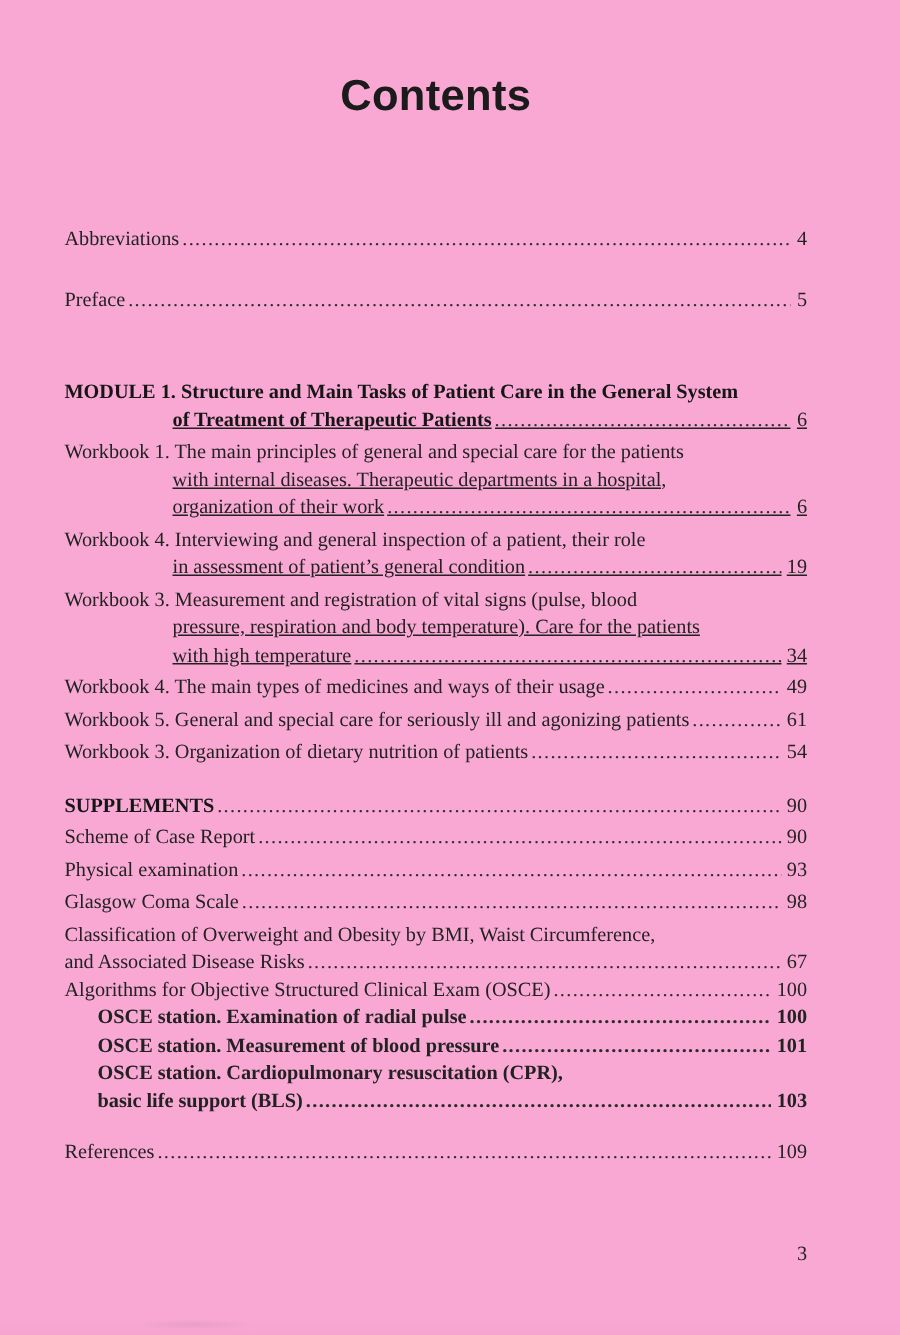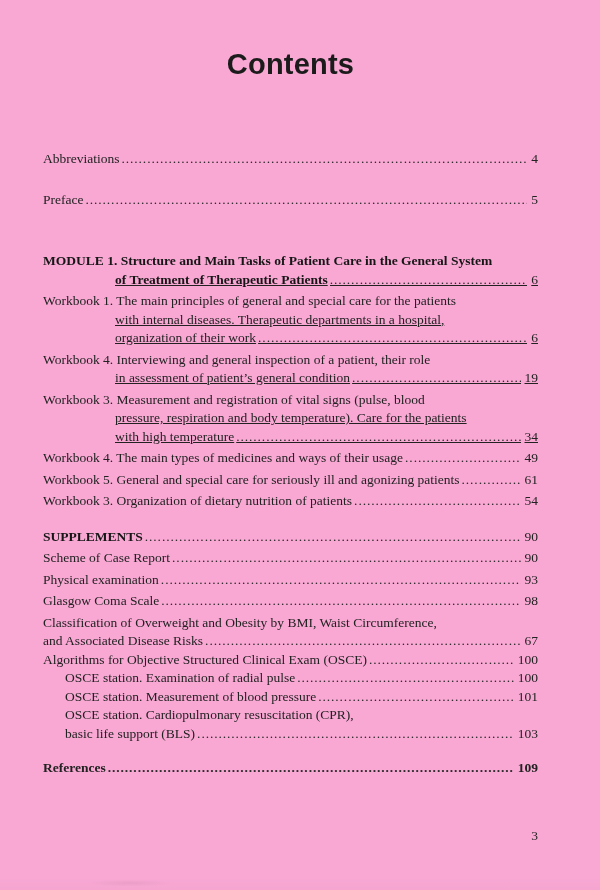--- a/index.html
+++ b/index.html
@@ -41,32 +41,32 @@
     padding: 0 62px 0 43px;
   }
   .entry { margin-bottom: 3px; }
   .entry[data-entry="preface"]        { margin-top: 22px; }
   .entry[data-entry="module-1"]       { margin-top: 43px; }
   .entry[data-entry="workbook-1"]     { }
   .entry[data-entry="supplements"]    { margin-top: 17px; }
   .entry[data-entry="classification-bmi"] { margin-bottom: 0; }
   .entry[data-entry="algorithms-osce"]    { margin-bottom: 0; }
   .entry.sub                          { margin-bottom: 0; }
-  .entry[data-entry="references"]     { margin-top: 16px; font-weight: bold; }
+  .entry[data-entry="references"]     { margin-top: 16px; }
 
   .line {
     display: flex;
     align-items: baseline;
     font-size: 13.5px;
     line-height: 18.5px;
     color: #222;
   }
   .indent-none { padding-left: 0; }
   .indent-hang { padding-left: 72px; text-decoration: underline; }
-  .indent-sub  { padding-left: 22px; }
+  .indent-sub  { padding-left: 22px; font-weight: bold; }
 
   .txt { flex: none; white-space: nowrap; }
   .entry.bold .txt { font-weight: 700; color: #161616; }
 
   .leader {
     flex: 1 1 0;
     min-width: 0;
     overflow: hidden;
     white-space: nowrap;
     letter-spacing: 0.9px;

